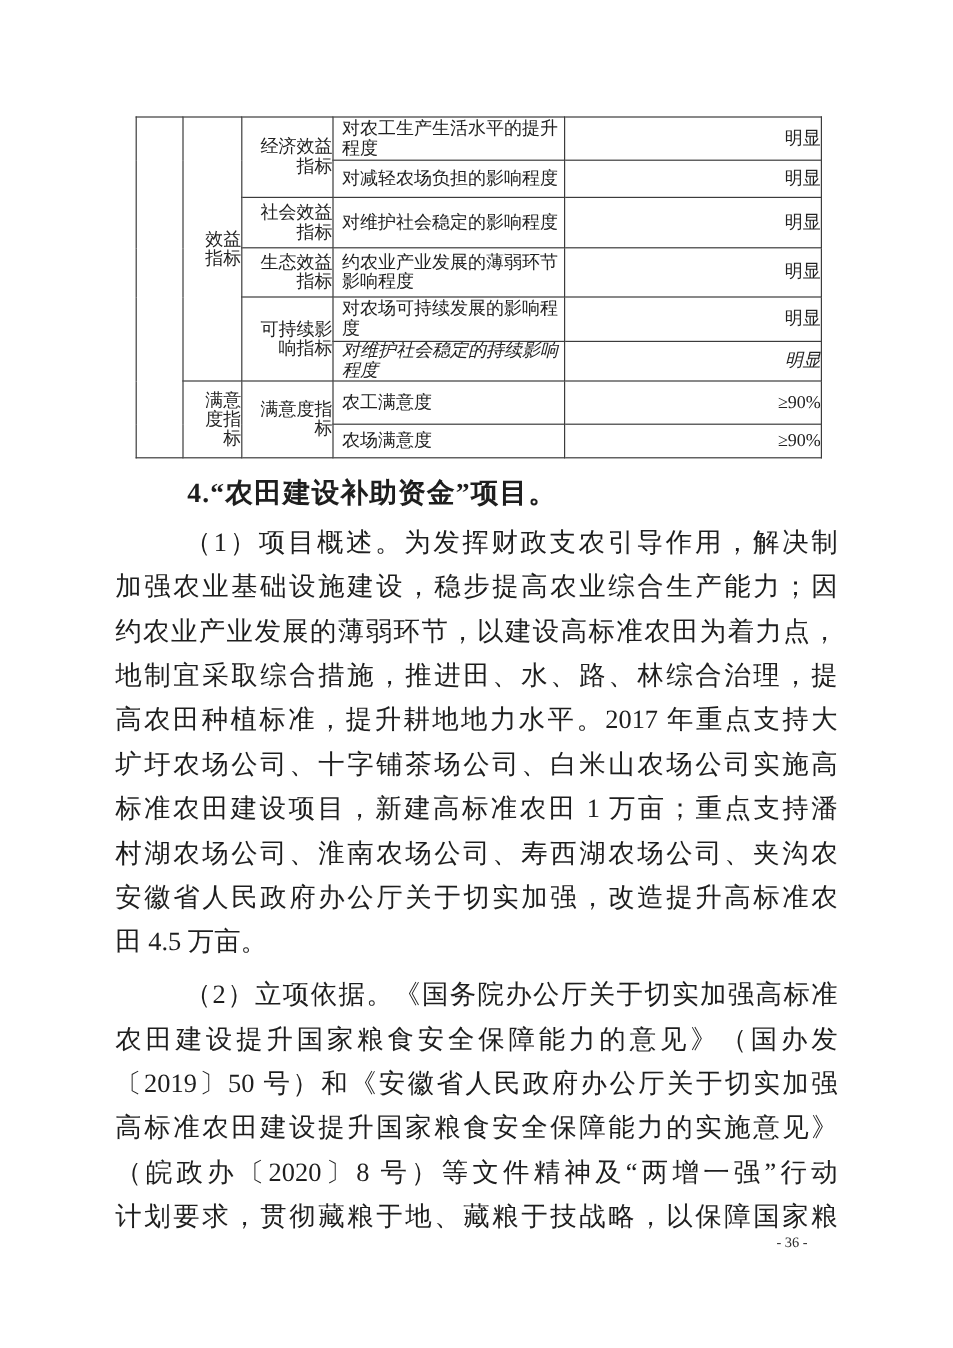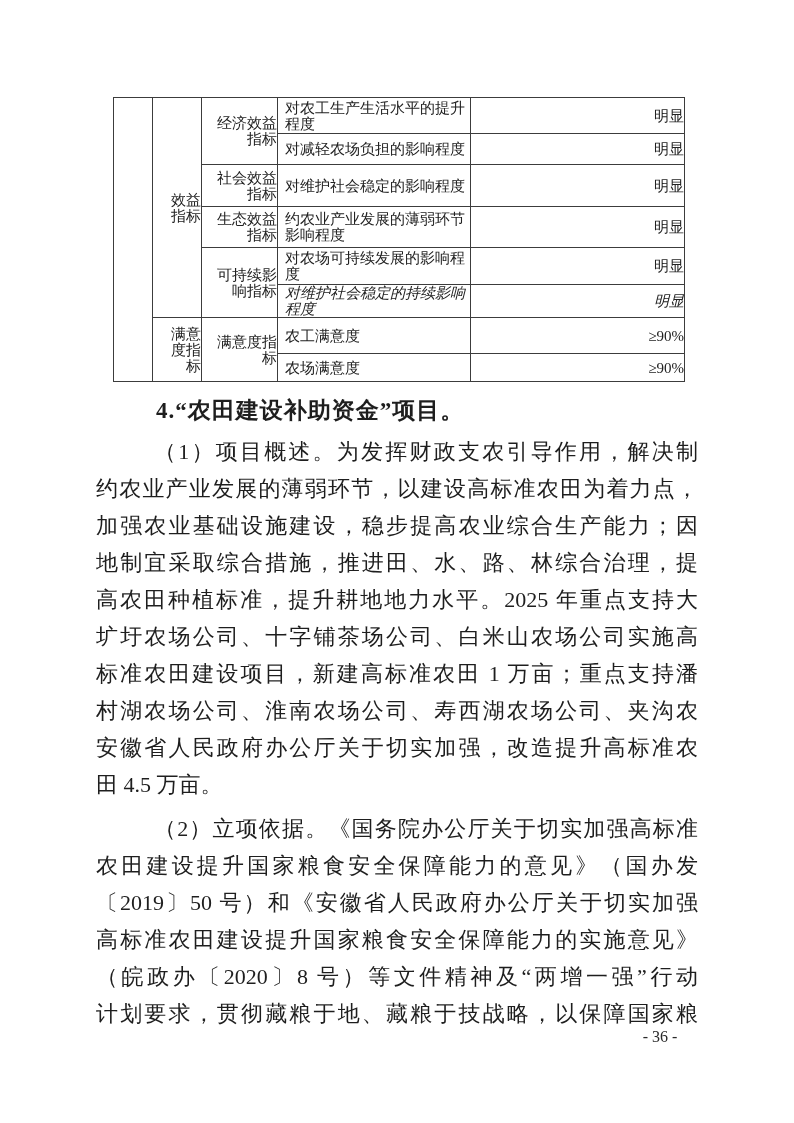--- a/index.html
+++ b/index.html
@@ -75,21 +75,21 @@
   .bline.first { text-indent: 58px; }
   .bline.last { text-align-last: left; white-space: normal; }
 
   
   .page-number {
     position: absolute;
     left: 620px;
     top: 1028px;
     width: 80px;
     text-align: center;
-    font-size: 16px;
+    font-size: 12px;
     color: #2a2a2a;
   }
 </style>
 </head>
 <body>
 
 <div class="page">
 
   <div class="doc-table-wrap">
     <table class="doc-table">
@@ -155,24 +155,24 @@
       </tr>
     </tbody>
       </table>
   </div>
 
   <div class="content">
     <div class="heading">4.“农田建设补助资金”项目。</div>
 
     <div class="para p1">
       <div class="bline first">（1）项目概述。为发挥财政支农引导作用，解决制</div>
+      <div class="bline">加强农业基础设施建设，稳步提高农业综合生产能力；因</div>
       <div class="bline">约农业产业发展的薄弱环节，以建设高标准农田为着力点，</div>
-      <div class="bline">加强农业基础设施建设，稳步提高农业综合生产能力；因</div>
       <div class="bline">地制宜采取综合措施，推进田、水、路、林综合治理，提</div>
-      <div class="bline">高农田种植标准，提升耕地地力水平。2025 年重点支持大</div>
+      <div class="bline">高农田种植标准，提升耕地地力水平。2017 年重点支持大</div>
       <div class="bline">圹圩农场公司、十字铺茶场公司、白米山农场公司实施高</div>
       <div class="bline">标准农田建设项目，新建高标准农田 1 万亩；重点支持潘</div>
       <div class="bline">村湖农场公司、淮南农场公司、寿西湖农场公司、夹沟农</div>
       <div class="bline">安徽省人民政府办公厅关于切实加强，改造提升高标准农</div>
       <div class="bline last">田 4.5 万亩。</div>
     </div>
 
     <div class="para p2">
       <div class="bline first">（2）立项依据。《国务院办公厅关于切实加强高标准</div>
       <div class="bline">农田建设提升国家粮食安全保障能力的意见》（国办发</div>

